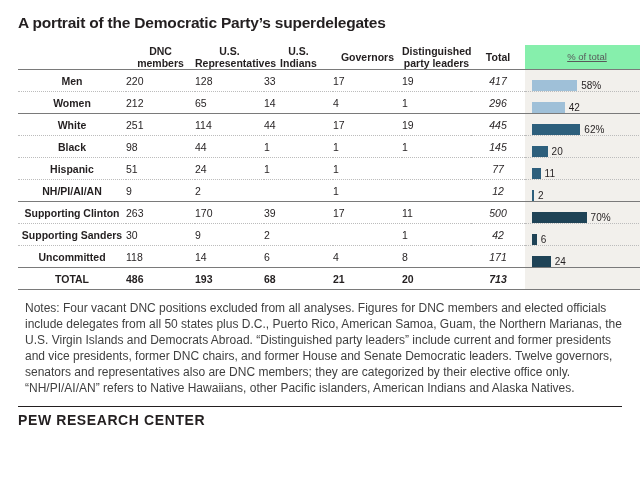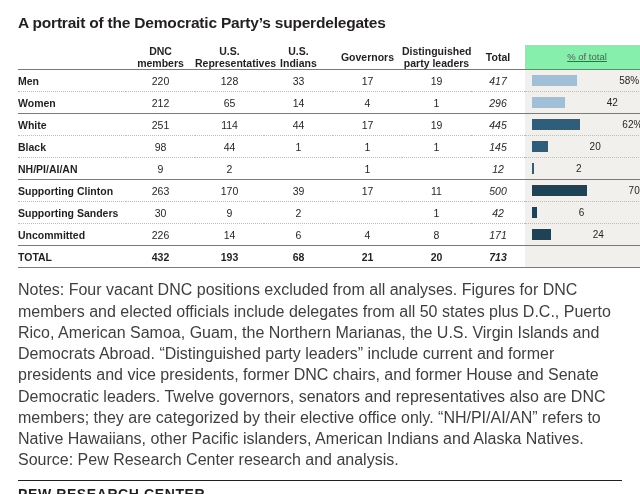--- a/index.html
+++ b/index.html
@@ -68,66 +68,65 @@
     height: 21px;
     border-top: 1px dotted #bcbcbc;
   }
   tbody tr.rule-top td { border-top: 1px solid #7a7a7a; }
   tbody tr.total-row td {
     border-top: 1px solid #7a7a7a;
     border-bottom: 1px solid #7a7a7a;
     font-weight: bold;
   }
   td.rowlabel {
-    text-align: left;
+    text-align: center;
     padding-right: 12px;
     font-weight: bold;
     font-size: 10.5px;
     white-space: nowrap;
   }
   td.num {
-    text-align: center;
     font-size: 10.5px;
   }
   td.total {
     text-align: center;
     font-size: 10.5px;
     font-style: italic;
   }
   td.pct {
     background: #f2f0ec;
     padding: 0;
   }
   .barwrap {
     position: relative;
     height: 21px;
     display: flex;
-    align-items: center;
+    align-items: flex-end;
     padding-left: 7px;
-    gap: 38px;
   }
   .bar {
     height: 11px;
     background: #9fc0d8;
     flex: 0 0 auto;
   }
   .bar.dark { background: #1f4356; }
   .bar.mid  { background: #2d5f7c; }
   .barlabel {
     font-size: 10px;
     margin-left: 4px;
     color: #231f20;
     white-space: nowrap;
   }
   .notes {
     margin-top: 11px;
     width: 604px;
-    font-size: 16px;
+    font-size: 12px;
     line-height: 1.33;
     color: #3f3f3f;
+    margin-left: 7px;
   }
   .notes p { margin: 0; }
   .source { margin-top: 6px; }
   .footer-rule {
     margin-top: 9px;
     width: 604px;
     border-top: 1px solid #231f20;
   }
   .brand {
     margin-top: 5px;
@@ -241,20 +240,35 @@
           <td class="num">1</td>
           <td class="total">145</td>
           <td class="pct">
             <div class="barwrap">
               <div class="bar mid" style="width: 15.6px;"></div>
               <span class="barlabel">20</span>
             </div>
           </td>
         </tr>
         <tr>
+          <td class="rowlabel">Hispanic</td>
+          <td class="num">51</td>
+          <td class="num">24</td>
+          <td class="num">1</td>
+          <td class="num">1</td>
+          <td class="num"></td>
+          <td class="total">77</td>
+          <td class="pct">
+            <div class="barwrap">
+              <div class="bar mid" style="width: 8.58px;"></div>
+              <span class="barlabel">11</span>
+            </div>
+          </td>
+        </tr>
+        <tr>
           <td class="rowlabel">NH/PI/AI/AN</td>
           <td class="num">9</td>
           <td class="num">2</td>
           <td class="num"></td>
           <td class="num">1</td>
           <td class="num"></td>
           <td class="total">12</td>
           <td class="pct">
             <div class="barwrap">
               <div class="bar mid" style="width: 2px;"></div>
@@ -287,46 +301,45 @@
           <td class="total">42</td>
           <td class="pct">
             <div class="barwrap">
               <div class="bar dark" style="width: 4.68px;"></div>
               <span class="barlabel">6</span>
             </div>
           </td>
         </tr>
         <tr>
           <td class="rowlabel">Uncommitted</td>
-          <td class="num">226</td>
+          <td class="num">118</td>
           <td class="num">14</td>
           <td class="num">6</td>
           <td class="num">4</td>
           <td class="num">8</td>
           <td class="total">171</td>
           <td class="pct">
             <div class="barwrap">
               <div class="bar dark" style="width: 18.72px;"></div>
               <span class="barlabel">24</span>
             </div>
           </td>
         </tr>
         <tr class="total-row">
           <td class="rowlabel">TOTAL</td>
-          <td class="num">432</td>
+          <td class="num">486</td>
           <td class="num">193</td>
           <td class="num">68</td>
           <td class="num">21</td>
           <td class="num">20</td>
           <td class="total">713</td>
           <td class="pct"></td>
         </tr>
       </tbody>
   </table>
 
   <div class="notes">
     <p>Notes: Four vacant DNC positions excluded from all analyses. Figures for DNC members and elected officials include delegates from all 50 states plus D.C., Puerto Rico, American Samoa, Guam, the Northern Marianas, the U.S. Virgin Islands and Democrats Abroad. “Distinguished party leaders” include current and former presidents and vice presidents, former DNC chairs, and former House and Senate Democratic leaders. Twelve governors, senators and representatives also are DNC members; they are categorized by their elective office only. “NH/PI/AI/AN” refers to Native Hawaiians, other Pacific islanders, American Indians and Alaska Natives.</p>
-    <p class="source">Source: Pew Research Center research and analysis.</p>
   </div>
 
   <div class="footer-rule"></div>
   <div class="brand">PEW RESEARCH CENTER</div>
 </div>
 
 </body></html>

